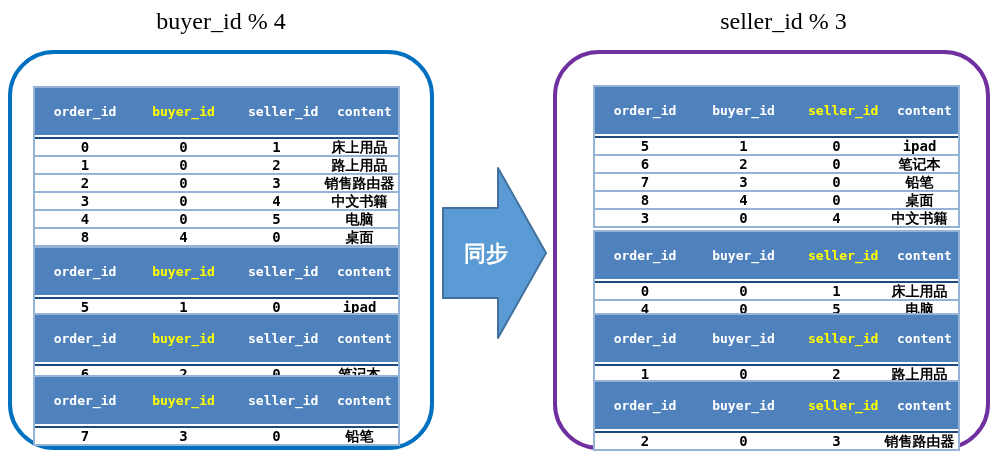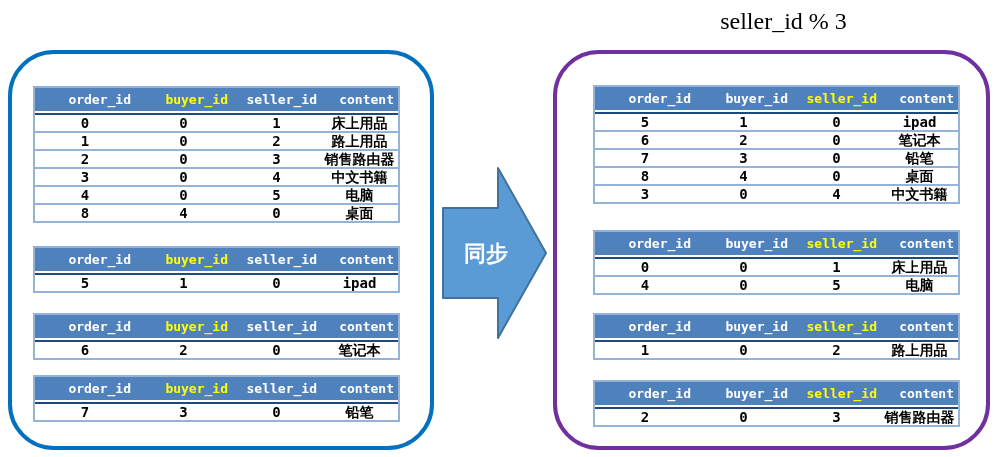--- a/index.html
+++ b/index.html
@@ -25,36 +25,37 @@
   .box-right table.dtable{left:36px;}
   .box-left  table.dtable:nth-of-type(1){top:32px;}
   .box-left  table.dtable:nth-of-type(2){top:192px;}
   .box-left  table.dtable:nth-of-type(3){top:259px;}
   .box-left  table.dtable:nth-of-type(4){top:321px;}
   .box-right table.dtable:nth-of-type(1){top:31px;}
   .box-right table.dtable:nth-of-type(2){top:176px;}
   .box-right table.dtable:nth-of-type(3){top:259px;}
   .box-right table.dtable:nth-of-type(4){top:326px;}
   table.dtable th{background:var(--header-bg);color:var(--header-text);font-weight:bold;
-                  font-size:13px;height:15px;line-height:15px;padding:4px;text-align:right;
+                  font-size:13px;height:15px;line-height:15px;padding:16px;text-align:center;
                   border-bottom:2px solid #ffffff;overflow:hidden;white-space:nowrap;}
   table.dtable th.hl{color:var(--highlight-text);}
   table.dtable td{background:#fff;color:var(--row-text);font-weight:bold;font-size:14px;
                   height:16px;line-height:16px;padding:0;text-align:center;
                   border-bottom:2px solid var(--table-border);overflow:hidden;white-space:nowrap;}
   table.dtable tbody tr:first-child td{border-top:2px solid var(--header-underline);}
   table.dtable tbody tr:last-child td{border-bottom:none;}
   .arrow{position:absolute;left:436px;top:155px;}
   .arrow text{fill:#fff;font-weight:bold;font-size:22px;
               font-family:"DejaVu Sans","Liberation Sans",sans-serif;}
 </style>
 </head>
 <body>
 
 <div class="stage">
+  <div class="title left-title">buyer_id % 4</div>
   <div class="title right-title">seller_id % 3</div>
 
   <div class="box box-left">
     <div class="panel">
         <table class="dtable">
           <colgroup>
             <col style="width: 100px;">
             <col style="width: 97px;">
             <col style="width: 89px;">
             <col style="width: 77px;">

